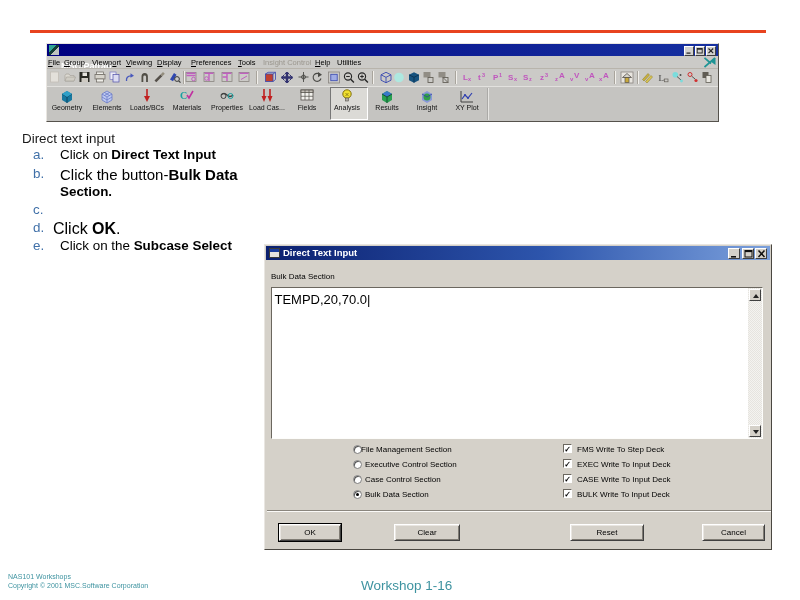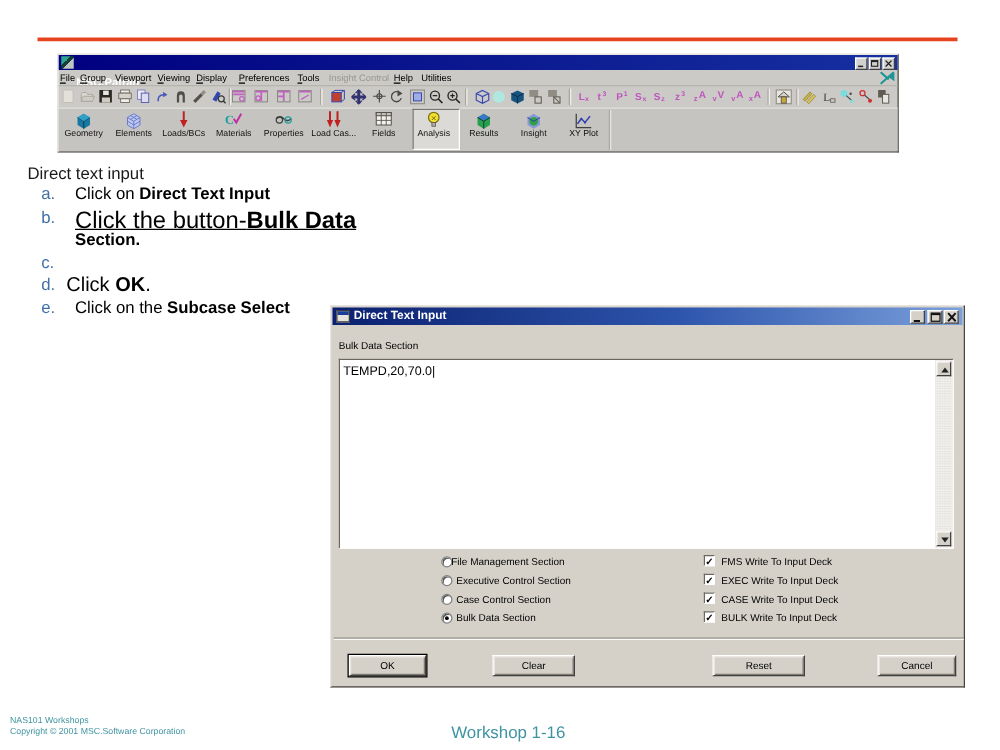--- a/index.html
+++ b/index.html
@@ -49,21 +49,21 @@
   border:1px solid #3a3a3a; }
 #dicon:before { content:""; position:absolute; left:0px; top:0px; right:0px; height:3px; background:#1A3C9C; }
 #dbtns { position:absolute; right:4px; top:3px; height:11px; display:flex; gap:1.5px; }
 .dbtn { width:12px; height:11px; background:#D5D1C9; border-top:1px solid #fff; border-left:1px solid #fff;
   border-right:1px solid #404040; border-bottom:1px solid #404040; position:relative; }
 .dbtn svg { position:absolute; left:0px; top:0px; }
 #dlbl { left:6px; top:27px; font-size:8px; color:#000; }
 #dtext { left:6px; top:42px; width:492px; height:152px; background:#fff;
   border-top:1px solid #6B675F; border-left:1px solid #6B675F;
   border-right:1px solid #FDFDFB; border-bottom:1px solid #FDFDFB; }
-#dtext .content { position:absolute; left:2.5px; top:4px; font-size:10px; color:#000; }
+#dtext .content { position:absolute; left:2.5px; top:4px; font-size:13px; color:#000; }
 #vsb { position:absolute; right:0px; top:0px; width:14px; height:150px; background:#EDEBE7;
   background-image:conic-gradient(#F4F3F0 25%, #E6E4DF 25% 50%, #F4F3F0 50% 75%, #E6E4DF 75%); background-size:2px 2px; }
 .sbtn { position:absolute; left:1px; width:12px; height:12px; background:#D5D1C9;
   border-top:1px solid #fff; border-left:1px solid #fff;
   border-right:1px solid #404040; border-bottom:1px solid #404040; }
 .arr { position:absolute; left:3px; width:0; height:0; border-left:3px solid transparent; border-right:3px solid transparent; }
 .arr.up { top:4px; border-bottom:4px solid #222; }
 .arr.dn { top:4px; border-top:4px solid #222; }
 .radio { position:absolute; width:9px; height:9px; border-radius:50%; background:#fff;
   border:1px solid #808080; box-shadow:inset 1px 1px 0 #555; }
@@ -396,21 +396,21 @@
       <span class="applbl" style="left:318px;">Results</span>
       <span class="applbl" style="left:358px;">Insight</span>
       <span class="applbl" style="left:398px;">XY Plot</span>
     </div>
   </div>
 
   <div class="li" style="left:22px; top:131px; font-size:13.4px; color:#1a1a1a;">Direct text input</div>
   <div class="li" style="left:33px; top:147px; font-size:13.4px;"><span class="let">a.</span></div>
   <div class="li" style="left:60px; top:147px; font-size:13.4px;">Click on <span class="b">Direct Text Input</span></div>
   <div class="li" style="left:33px; top:166px; font-size:13.4px;"><span class="let">b.</span></div>
-  <div class="li" style="left:60px; top:166px; font-size:19px;text-decoration:underline;">Click the button-<span class="b">Bulk Data</span></div>
+  <div class="li" style="left:60px; top:166px; font-size:15px;">Click the button-<span class="b">Bulk Data</span></div>
   <div class="li" style="left:60px; top:184px; font-size:13.4px;"><span class="b">Section.</span></div>
   <div class="li" style="left:33px; top:202px; font-size:13.4px;"><span class="let">c.</span></div>
   <div class="li" style="left:33px; top:220px; font-size:13.4px;"><span class="let">d.</span></div>
   <div class="li" style="left:53px; top:220px; font-size:16px;">Click <span class="b">OK</span>.</div>
   <div class="li" style="left:33px; top:238px; font-size:13.4px;"><span class="let">e.</span></div>
   <div class="li" style="left:60px; top:238px; font-size:13.4px;">Click on the <span class="b">Subcase Select</span></div>
 
   <div id="dlg" class="abs">
     <div id="dtitle" class="abs">
         <span id="dicon"></span>
@@ -449,21 +449,21 @@
     <span class="radio" style="left:88px; top:200px;"></span>
     <span class="dtxt" style="left:96px; top:200px;text-align:right;">File Management Section</span>
     <span class="radio" style="left:88px; top:215px;"></span>
     <span class="dtxt" style="left:100px; top:215px;">Executive Control Section</span>
     <span class="radio" style="left:88px; top:230px;"></span>
     <span class="dtxt" style="left:100px; top:230px;">Case Control Section</span>
     <span class="radio sel" style="left:88px; top:245px;"></span>
     <span class="dtxt" style="left:100px; top:245px;">Bulk Data Section</span>
 
     <span class="check" style="left:298px; top:199px;">✓</span>
-    <span class="dtxt" style="left:312px; top:200px;">FMS Write To Input Deck</span>
+    <span class="dtxt" style="left:312px; top:200px;">FMS Write To Step Deck</span>
     <span class="check" style="left:298px; top:214px;">✓</span>
     <span class="dtxt" style="left:312px; top:215px;">EXEC Write To Input Deck</span>
     <span class="check" style="left:298px; top:229px;">✓</span>
     <span class="dtxt" style="left:312px; top:230px;">CASE Write To Input Deck</span>
     <span class="check" style="left:298px; top:244px;">✓</span>
     <span class="dtxt" style="left:312px; top:245px;">BULK Write To Input Deck</span>
 
     <div id="dsep" class="abs"></div>
     <div class="pbtn" id="okbtn" style="left:14px; width:62px;">OK</div>
     <div class="pbtn" style="left:129px; width:66px;">Clear</div>

